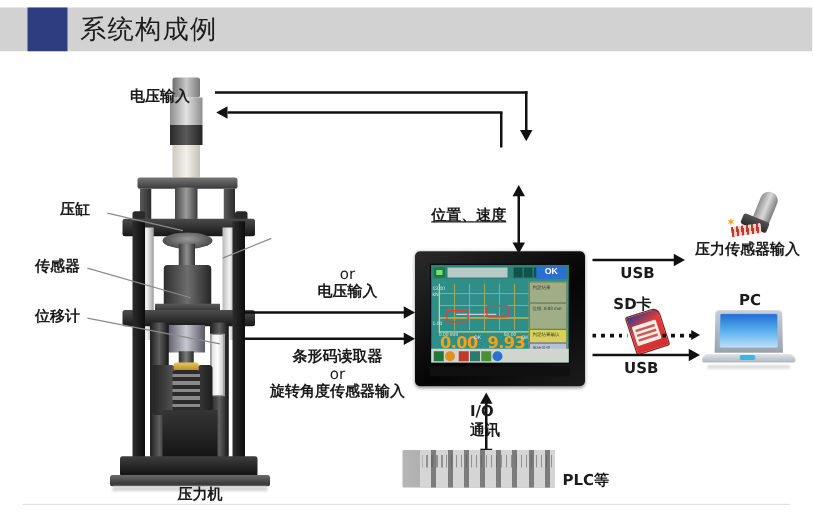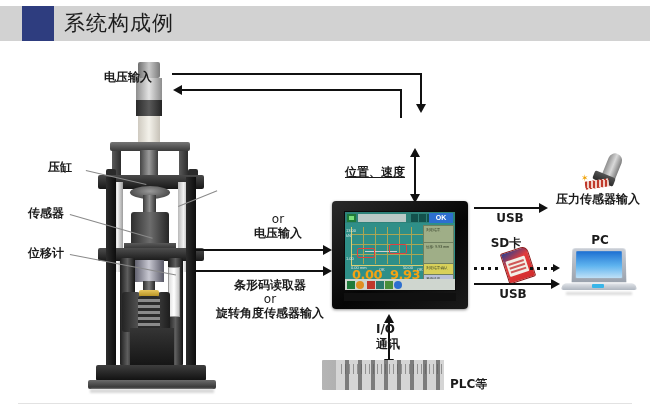--- a/index.html
+++ b/index.html
@@ -197,20 +197,21 @@
     <div class="p blockbase"></div>
     <div class="p basebeam"></div>
       <div class="p baseplate"></div>
       <div class="p shadow"></div>
   </div>
 
   <div class="lbl b" style="left:104px;top:70px;">电压输入</div>
   <div class="lbl b" style="left:48px;top:160px;">压缸</div>
   <div class="lbl b" style="left:28px;top:206px;">传感器</div>
   <div class="lbl b" style="left:28px;top:246px;">位移计</div>
+  <div class="lbl b cen" style="left:120px;top:388px;width:80px;">压力机</div>
 
   <div class="thin" style="left:86px;top:170px;width:62px;transform:rotate(13deg);"></div>
   <div class="thin" style="left:70px;top:214px;width:86px;transform:rotate(16deg);"></div>
   <div class="thin" style="left:70px;top:254px;width:108px;transform:rotate(11deg);"></div>
   <div class="thin" style="left:178px;top:206px;width:42px;transform:rotate(-22deg);"></div>
 
   <div class="hline" style="left:172px;top:73px;width:250px;"></div>
   <div class="vline" style="left:420px;top:73px;height:33px;"></div>
   <div class="ar ar-d" style="left:416px;top:104px;"></div>
 

